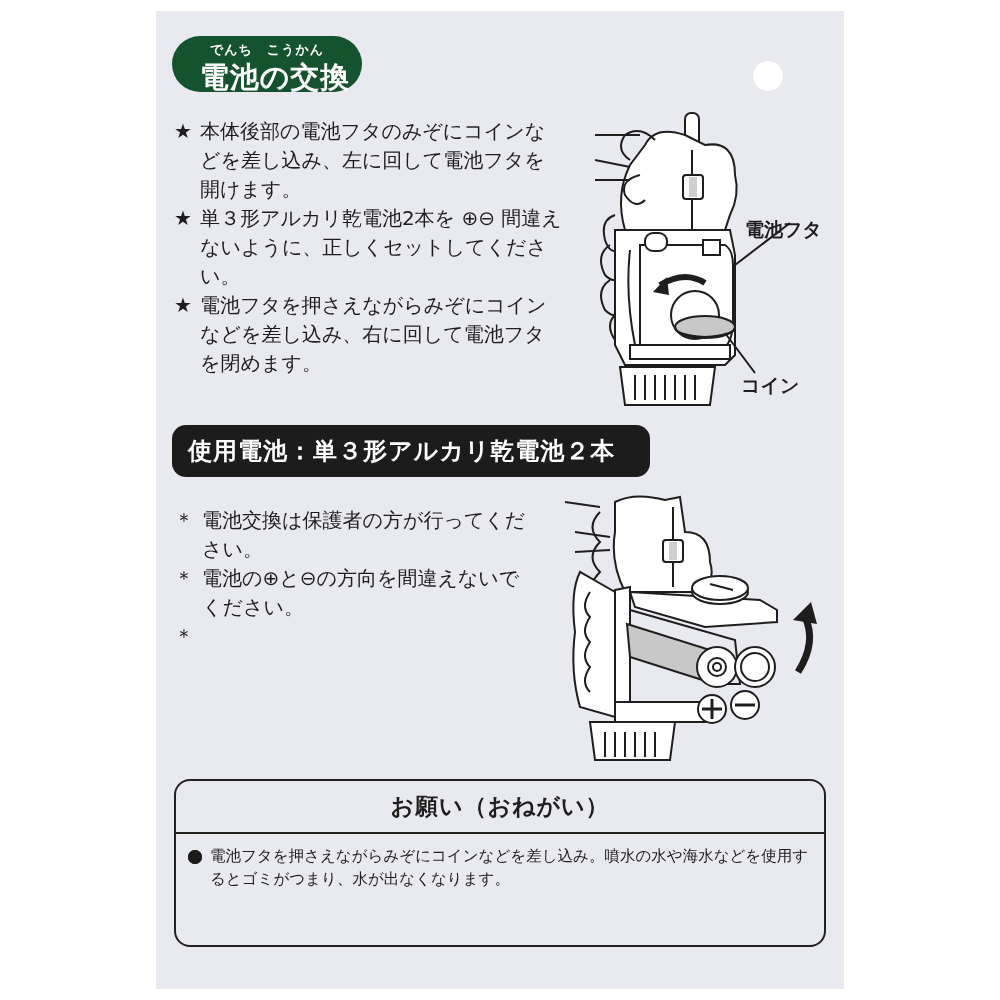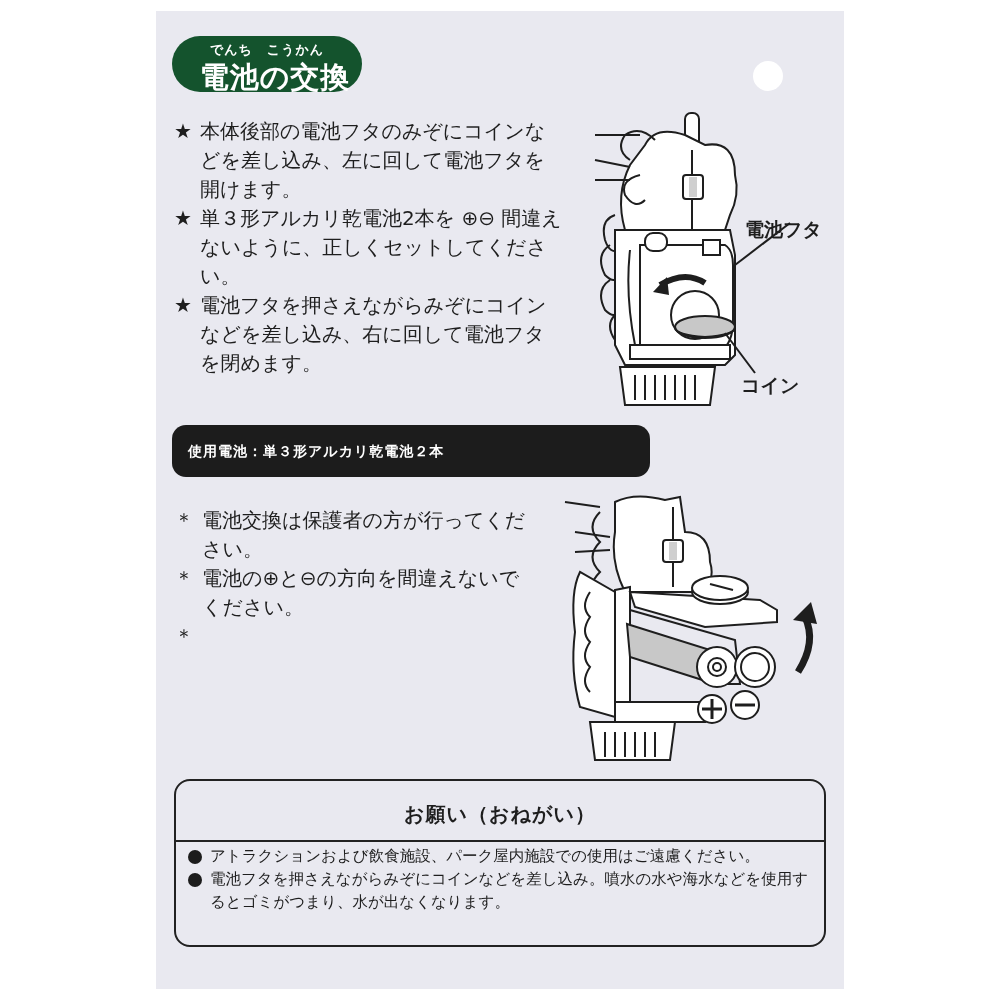--- a/index.html
+++ b/index.html
@@ -14,31 +14,31 @@
   .pill1 .main { position:absolute; left:16px; right:0; top:22px; font-size:29px; font-weight:bold; letter-spacing:1px; }
 
   .list { position:absolute; margin:0; padding:0; list-style:none; }
   .list li { position:relative; padding-left:26px; font-size:20px; line-height:29px; }
   .list li .mark { position:absolute; left:0; top:0; }
   .list1 { left:174px; top:117px; width:390px; }
   .list2 { left:174px; top:506px; width:360px; }
   .list2 li { padding-left:28px; }
 
   .pill2 { position:absolute; left:172px; top:425px; width:478px; height:52px; background:#1c1c1c;
-           border-radius:14px; color:#fff; font-size:14px; font-weight:bold; line-height:52px; padding-left:16px; box-sizing:border-box; letter-spacing:1px; }
+           border-radius:14px; color:#fff; font-size:24px; font-weight:bold; line-height:52px; padding-left:16px; box-sizing:border-box; letter-spacing:1px; }
 
   .fig { position:absolute; }
   .fig1 { left:585px; top:105px; width:255px; height:310px; }
   .fig2 { left:555px; top:492px; width:270px; height:270px; }
   .label { position:absolute; font-size:19px; font-weight:bold; color:#1e1e1e; }
 
   .notice { position:absolute; left:174px; top:779px; width:652px; height:168px; border:2px solid #222;
             border-radius:16px; box-sizing:border-box; }
   .notice .title { position:absolute; left:0; right:0; top:0; height:51px; border-bottom:2px solid #222;
-                   text-align:center; font-size:20px; font-weight:bold; line-height:51px; letter-spacing:1px;margin-top:8px; }
+                   text-align:center; font-size:23px; font-weight:bold; line-height:51px; letter-spacing:1px; }
   .notice ul { position:absolute; left:12px; top:64px; width:630px; margin:0; padding:0; list-style:none; }
   .notice li { position:relative; padding-left:22px; font-size:15.5px; line-height:23px; }
   .notice li .dot { position:absolute; left:0; top:5px; width:14px; height:14px; border-radius:50%; background:#1c1c1c; }
 </style>
 </head>
 <body>
 
 <div class="card"></div>
 <div class="hole"></div>
 
@@ -163,20 +163,19 @@
     <path d="M243 180 Q262 150 250 125" stroke-width="7"></path>
     <path d="M238 128 L256 110 L262 132 Z" fill="#1e1e1e" stroke="none"></path>
   </svg>
 </div>
 
 <div class="notice">
   <div class="title">お願い（おねがい）</div>
   <ul>
     <li>
       <span class="dot"></span>
-      <span>アトラクションおよび飲食施設、パーク屋内施設での使用はご遠慮ください。</span>
     </li>
     <li>
       <span class="dot"></span>
       <span>電池フタを押さえながらみぞにコインなどを差し込み。噴水の水や海水などを使用するとゴミがつまり、水が出なくなります。</span>
     </li>
   </ul>
 </div>
 
 </body></html>

